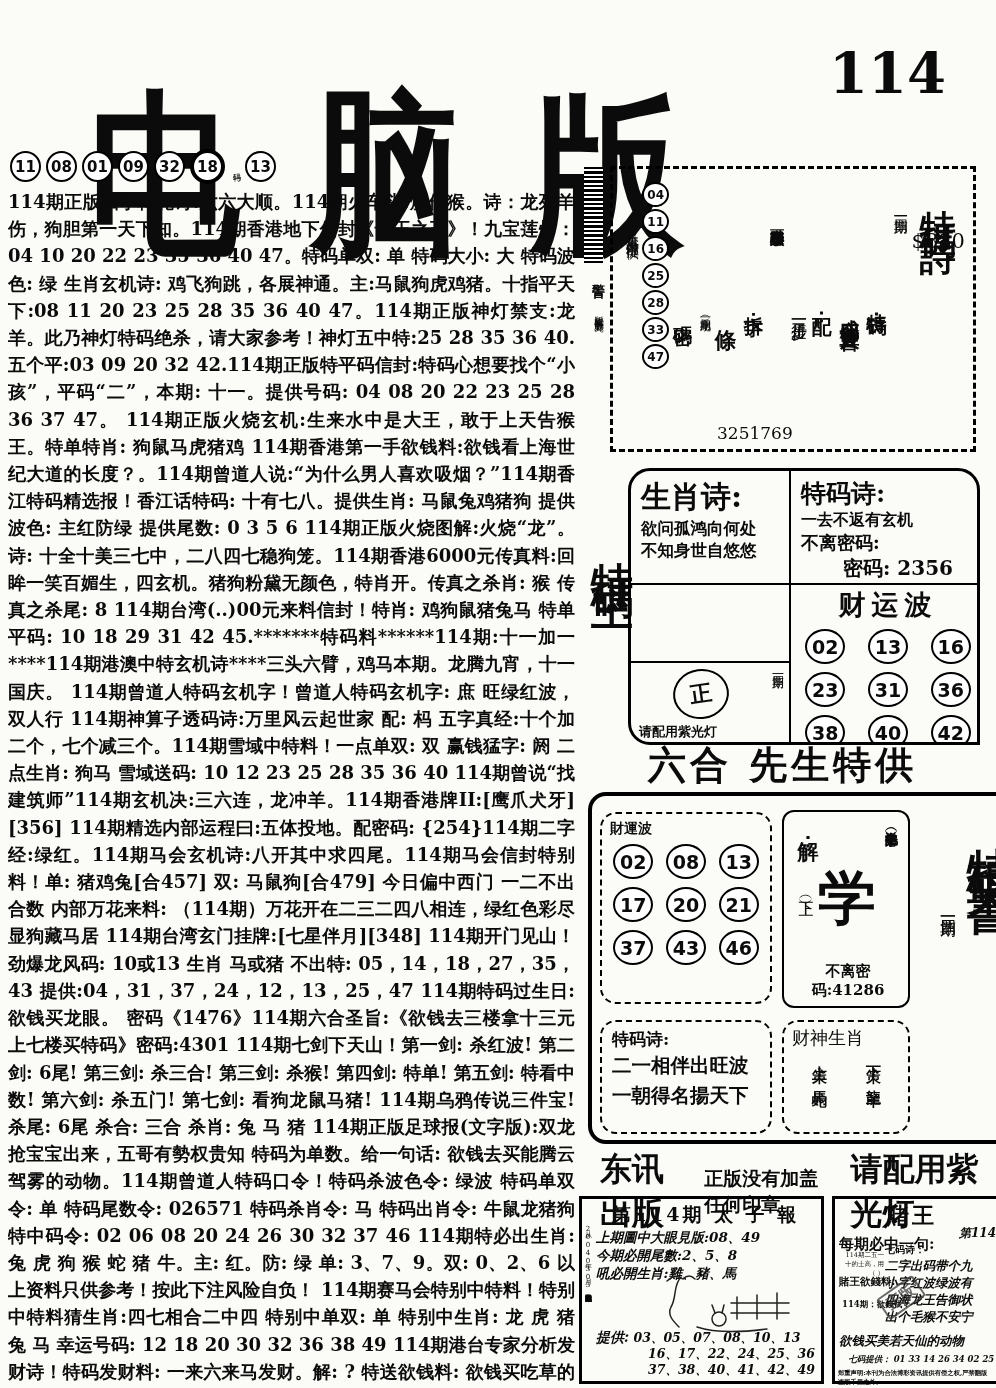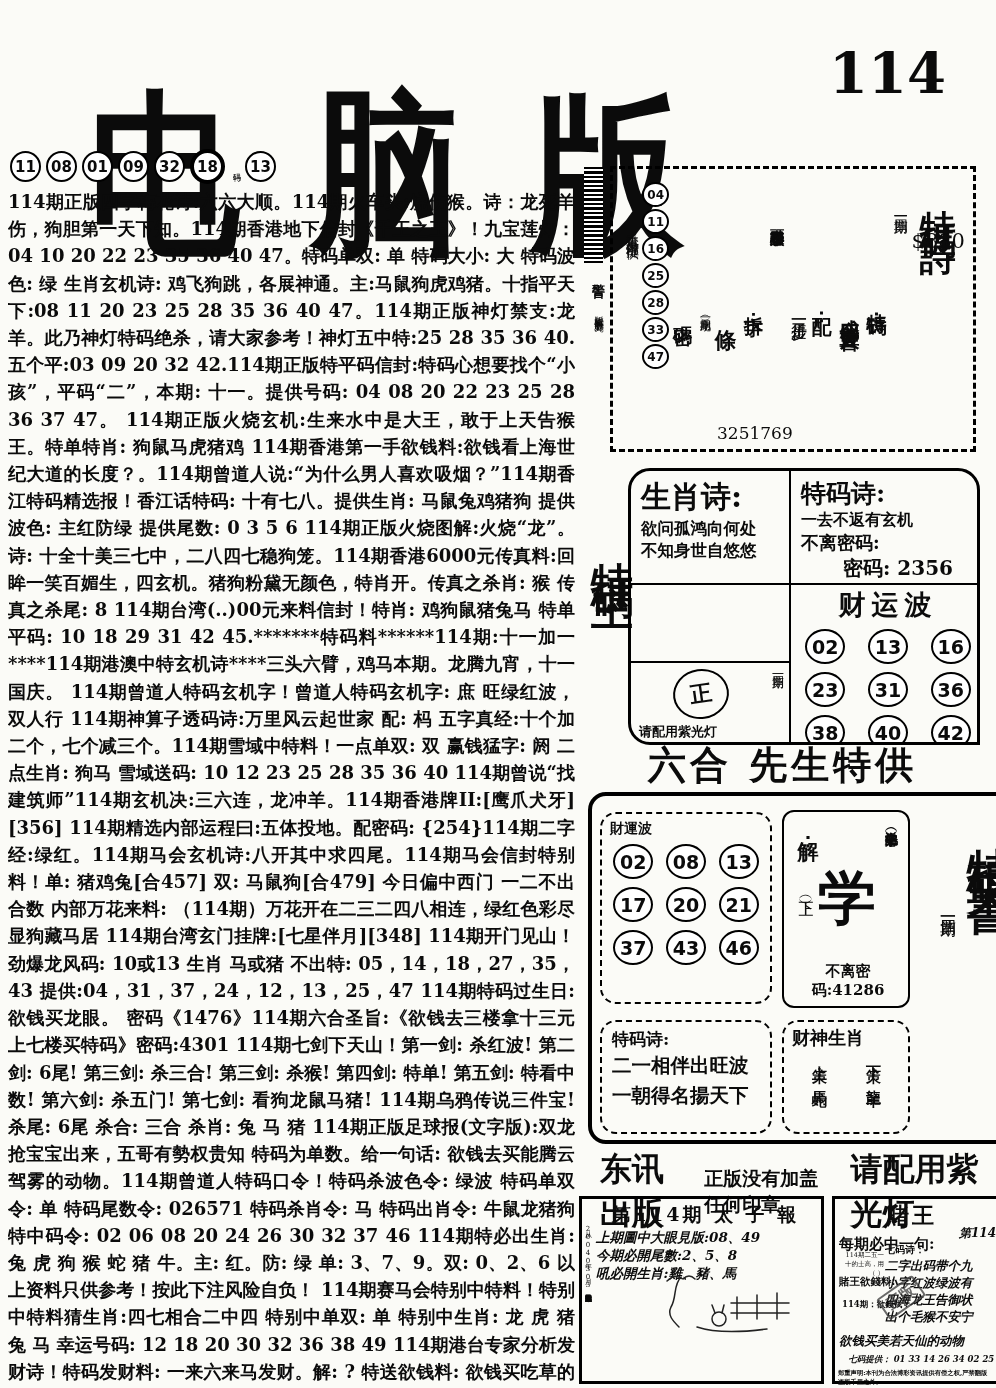--- a/index.html
+++ b/index.html
@@ -95,21 +95,21 @@
           box-sizing:border-box;}
   .b3-jie-label{position:absolute;left:10px;top:12px;font-size:21px;font-weight:bold;}
   .b3-jie-sub{position:absolute;left:12px;top:78px;font-size:15px;}
   .b3-word{position:absolute;left:34px;top:48px;font-size:58px;font-weight:900;}
   .b3-wnote{position:absolute;right:8px;top:10px;font-size:13px;font-weight:bold;height:150px;}
   .b3-pass{position:absolute;left:6px;bottom:6px;width:116px;text-align:center;font-size:15px;font-weight:bold;}
   .b3-issue{position:absolute;right:66px;top:112px;font-size:16px;}
   .b3-book{position:absolute;right:2px;top:14px;font-size:46px;font-weight:900;letter-spacing:14px;}
   .b3-god{position:absolute;left:190px;top:224px;width:128px;height:114px;border:2px dashed #000;border-radius:16px;
           box-sizing:border-box;padding:4px 8px;}
-  .b3-god .t{font-size:18px;font-weight:bold;}
+  .b3-god .t{font-size:18px;font-weight:normal;}
   .b3-god-cols{display:flex;justify-content:space-around;margin-top:4px;}
   .b3-god-cols .vt{font-size:15px;font-weight:bold;letter-spacing:3px;}
 
   
   .publine{position:absolute;left:600px;top:1148px;width:380px;display:flex;align-items:center;gap:18px;}
   .pub-name{font-size:32px;font-weight:900;}
   .pub-note{font-size:19px;font-weight:bold;}
   .pub-uv{font-size:32px;font-weight:900;}
 
   
@@ -303,20 +303,26 @@
       <svg width="150" height="62" viewBox="0 0 150 62" fill="none" stroke="#222" stroke-width="1.5" stroke-linecap="round">
         <path d="M20 6 C12 14 16 26 10 36 C6 44 12 50 18 56"></path>
         <path d="M6 10 q8 -8 16 -2 q6 -6 12 0"></path>
         <path d="M70 32 h58 M70 42 h58"></path>
         <path d="M76 26 v22 M96 24 v24 M116 22 v26"></path>
         <circle cx="58" cy="48" r="7"></circle>
         <path d="M54 42 l-3 -8 M61 42 l2 -8"></path>
         <path d="M36 56 q24 8 70 2"></path>
       </svg>
     </div>
+    <div class="b4-provide">
+      <div><span class="lbl">提供:</span>
+        <span>03、05、07、08、10、13</span></div>
+      <div class="cont">16、17、22、24、25、36</div>
+      <div class="cont">37、38、40、41、42、49</div>
+    </div>
   </div>
 
   <div class="box5">
     <div class="b5-title">賭王</div>
     <div class="b5-issue">第114期</div>
     <div class="b5-sl">每期必中一句:</div>
     <div class="b5-sent">114期二五一十的士高，用（ ）</div>
     <div class="b5-ml">賭王欲錢料:</div>
     <div class="b5-mline">114期：欲錢找：</div>
     <div class="b5-poem-label">七码诗：</div>

